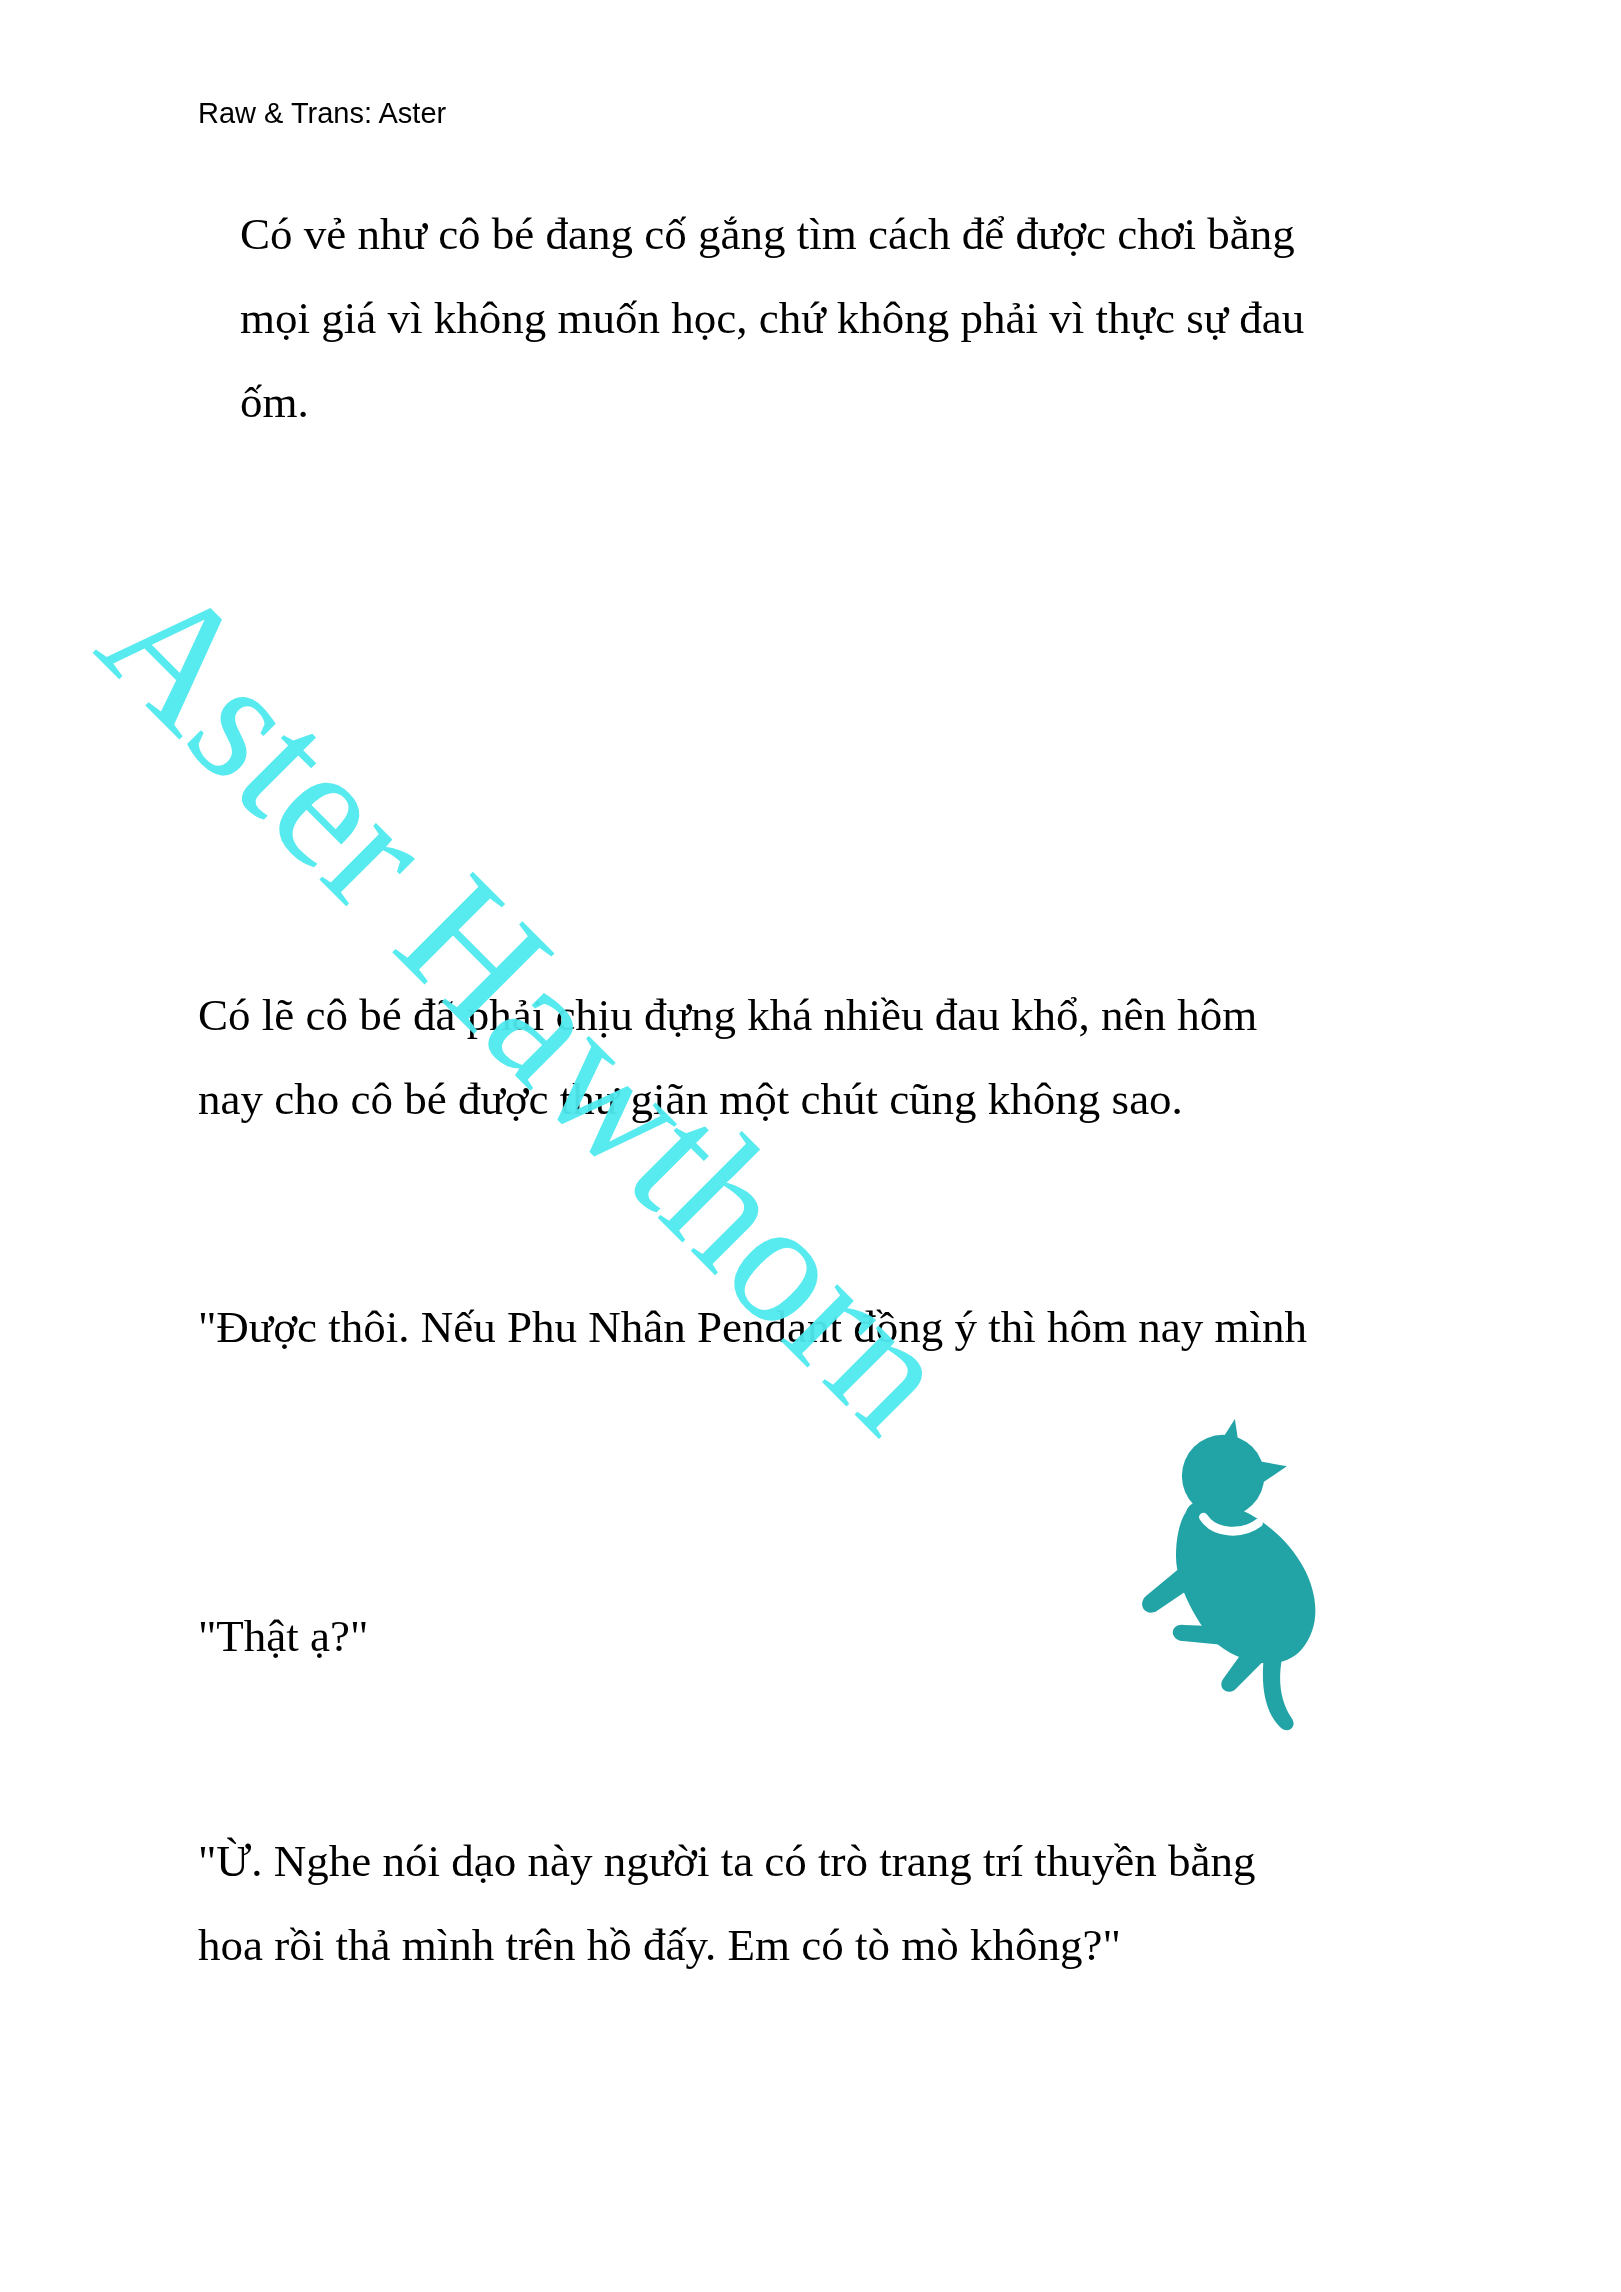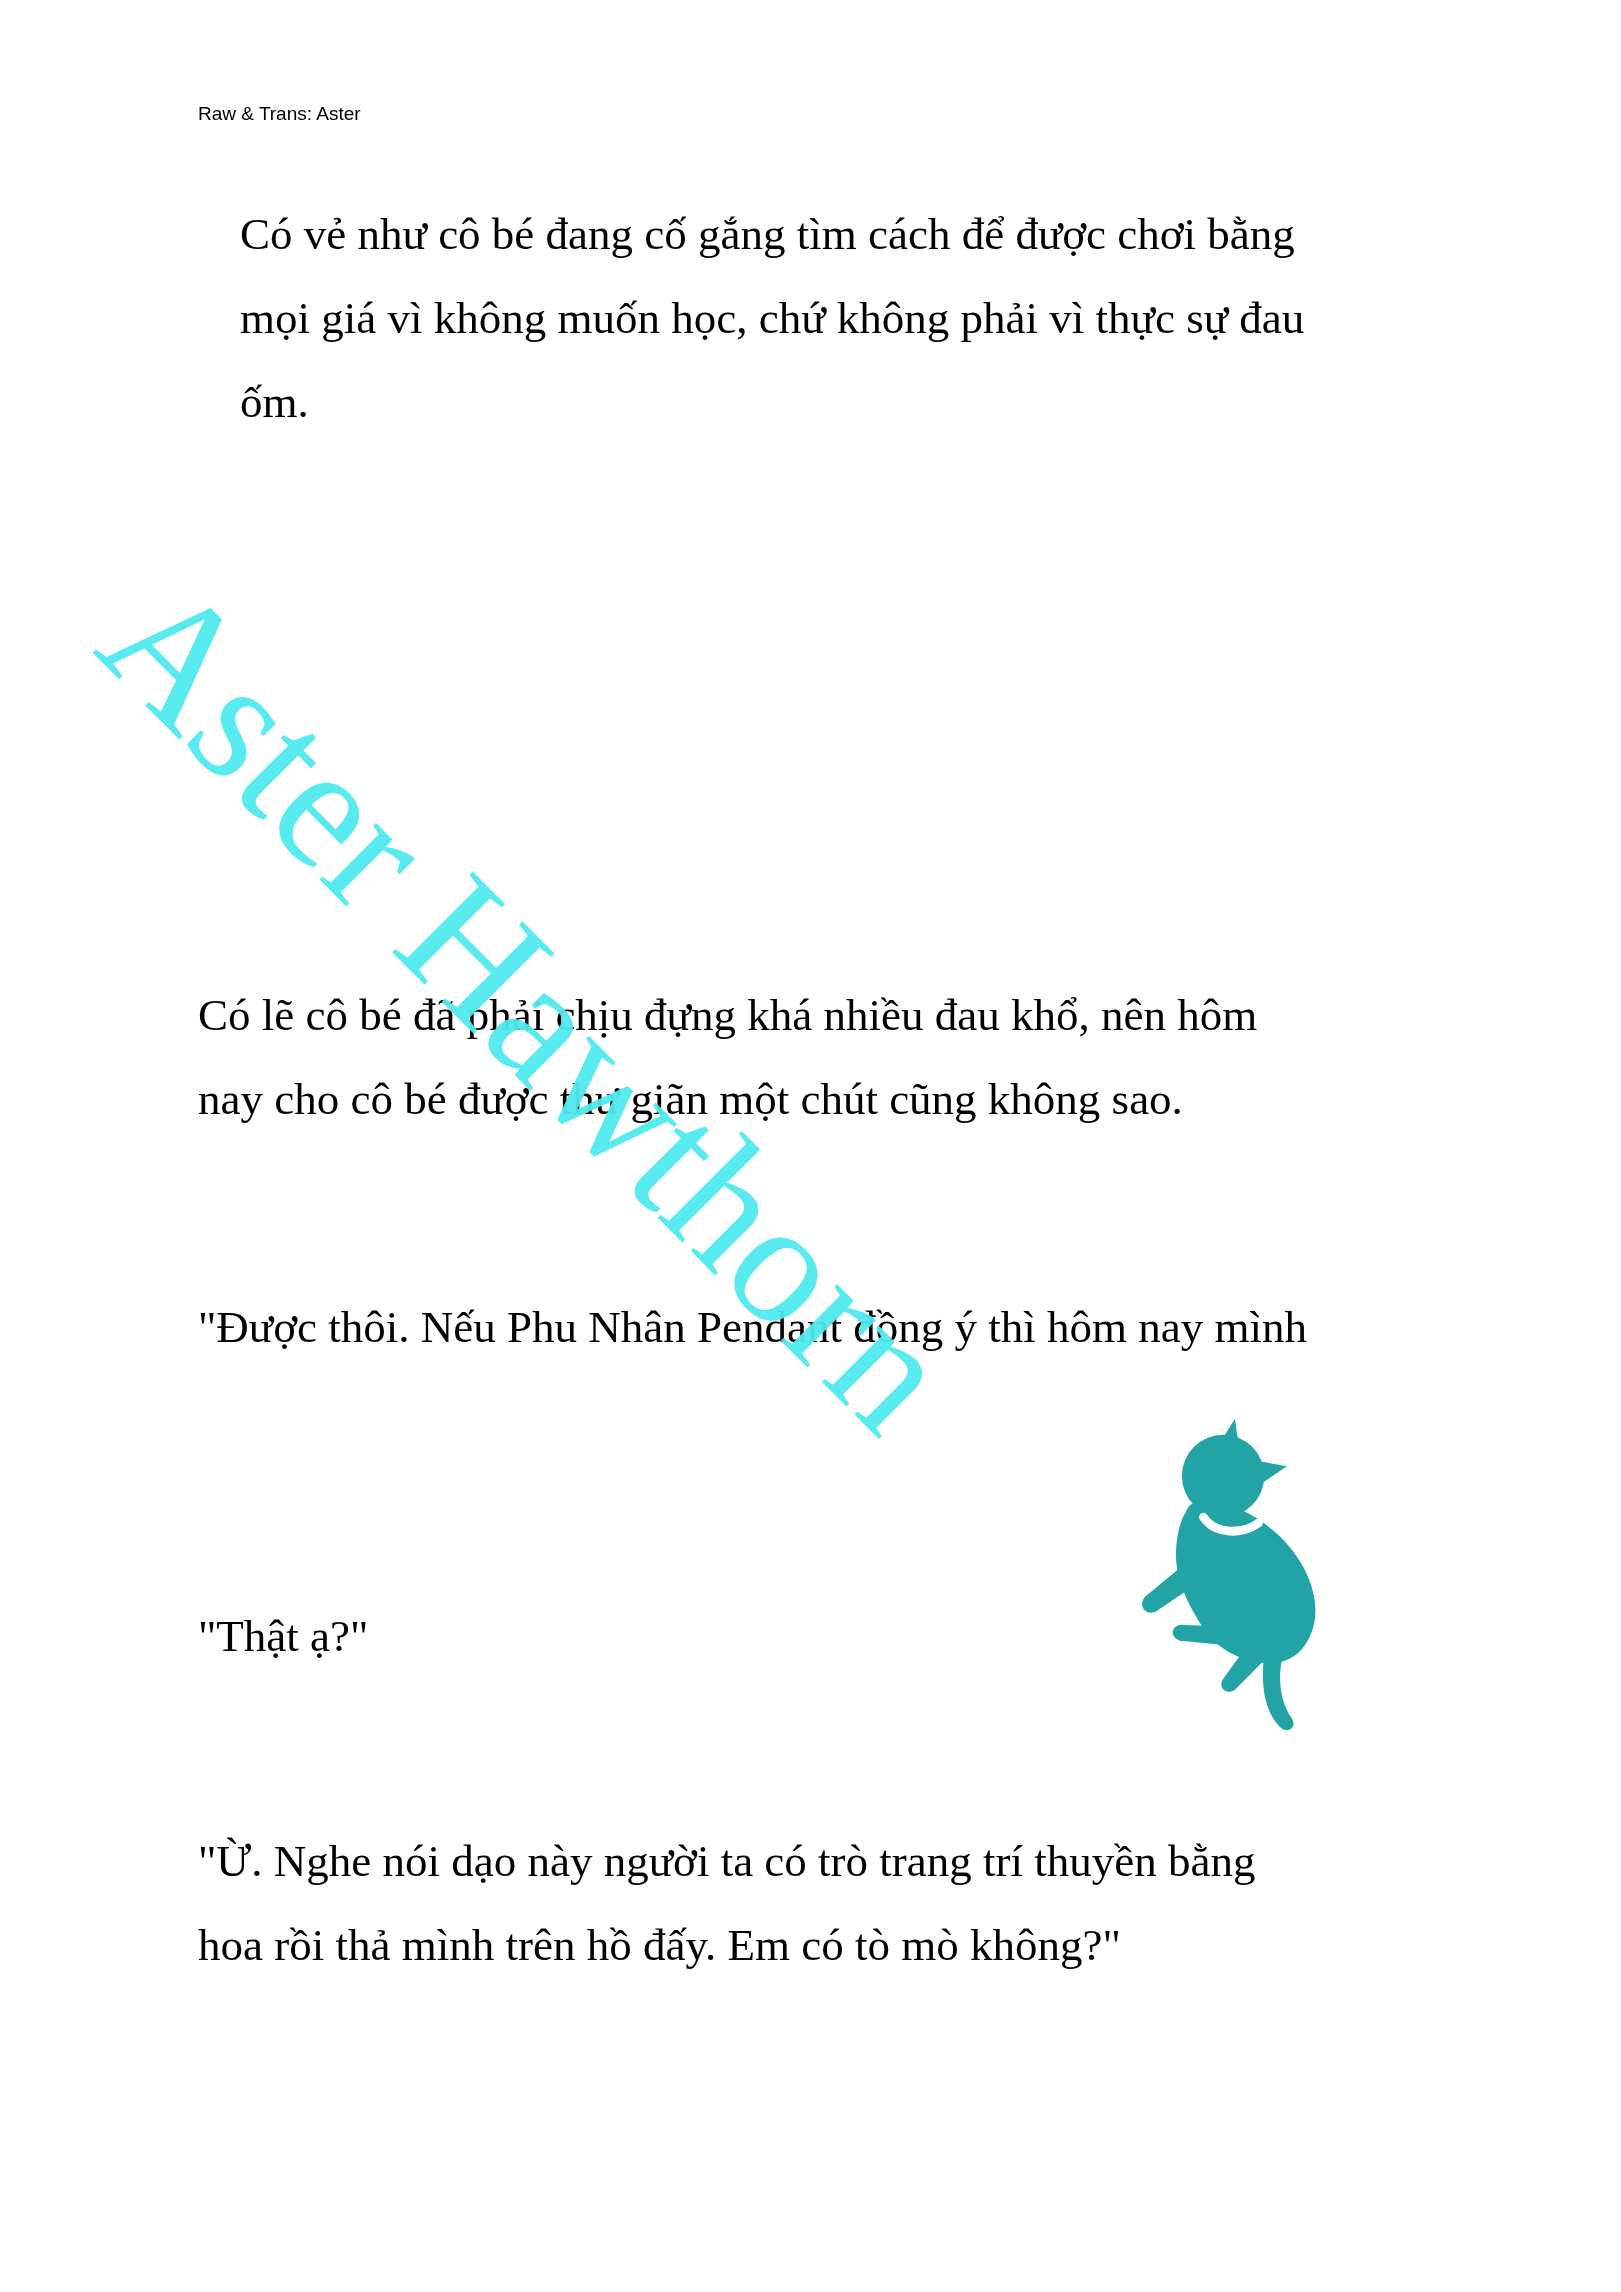--- a/index.html
+++ b/index.html
@@ -18,21 +18,21 @@
     left: 0; top: 0;
     width: 1621px;
     height: 2293px;
     background: #ffffff;
   }
   .header {
     position: absolute;
     left: 198px;
     top: 96px;
     font-family: "Liberation Sans", sans-serif;
-    font-size: 19px;
+    font-size: 29px;
     line-height: 35px;
     color: #000000;
     white-space: nowrap;
   }
   .para {
     position: absolute;
     left: 198px;
     width: 1274px;
     font-family: "Liberation Serif", serif;
     font-size: 45px;

